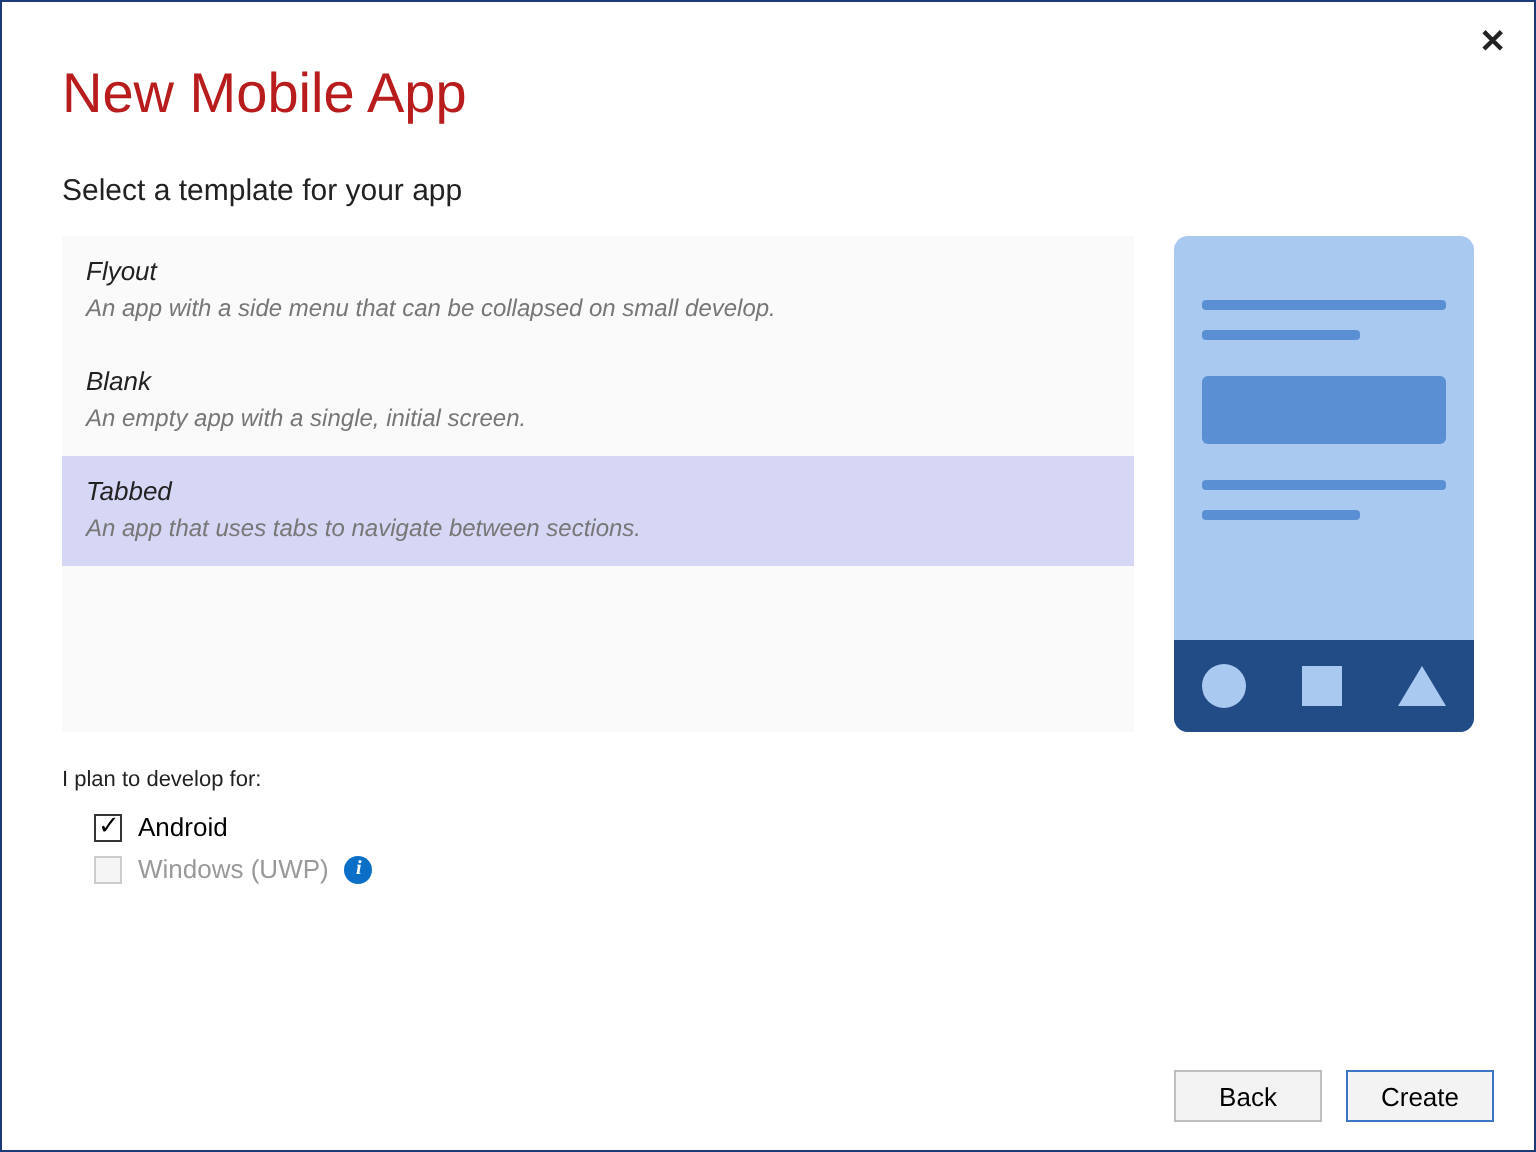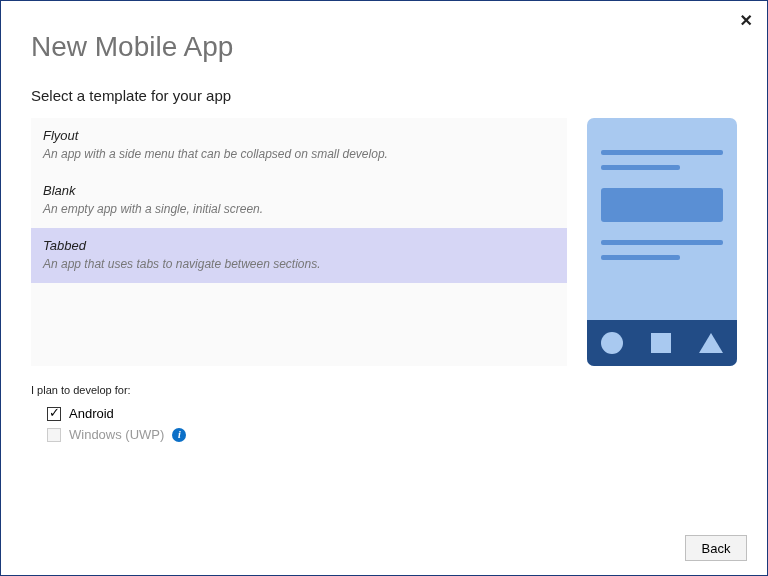--- a/index.html
+++ b/index.html
@@ -19,21 +19,21 @@
       font-weight: bold;
       color: #222;
       cursor: pointer;
     }
     .content {
       padding: 30px 30px 0 30px;
     }
     .title {
       font-size: 28px;
       font-weight: 400;
-      color: #737373;
+      color: #b91c1c;
       margin-bottom: 24px;
     }
     .subtitle {
       font-size: 15px;
       color: #222;
       margin-bottom: 14px;
     }
     .body-row {
       display: flex;
       gap: 20px;
@@ -159,21 +159,21 @@
       font-family: Georgia, serif;
     }
     .footer {
       position: absolute;
       bottom: 14px;
       right: 20px;
       display: flex;
       gap: 12px;
     }
     .btn {
-      width: 62px;
+      width: 74px;
       height: 26px;
       font-size: 13px;
       background: #f3f3f3;
       border: 1px solid #bfbfbf;
       cursor: pointer;
     }
     .btn.primary {
       border: 1px solid #3a76c4;
     }
   </style>
@@ -229,14 +229,15 @@
     </div>
     <div class="checkbox-row disabled">
       <span class="cb disabled"></span>
       <span>Windows (UWP)</span>
       <span class="info-icon">i</span>
     </div>
   </div>
 
   <div class="footer">
     <button class="btn">Back</button>
+    <button class="btn primary">Create</button>
   </div>
 </div>
 
 </body></html>

